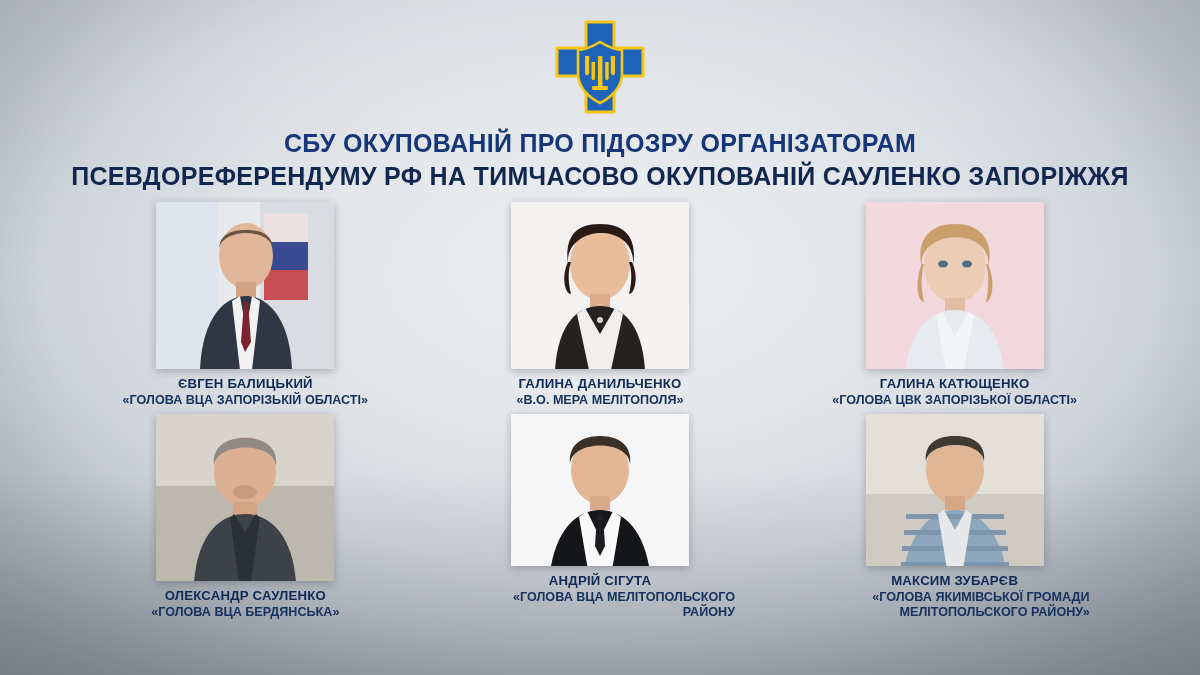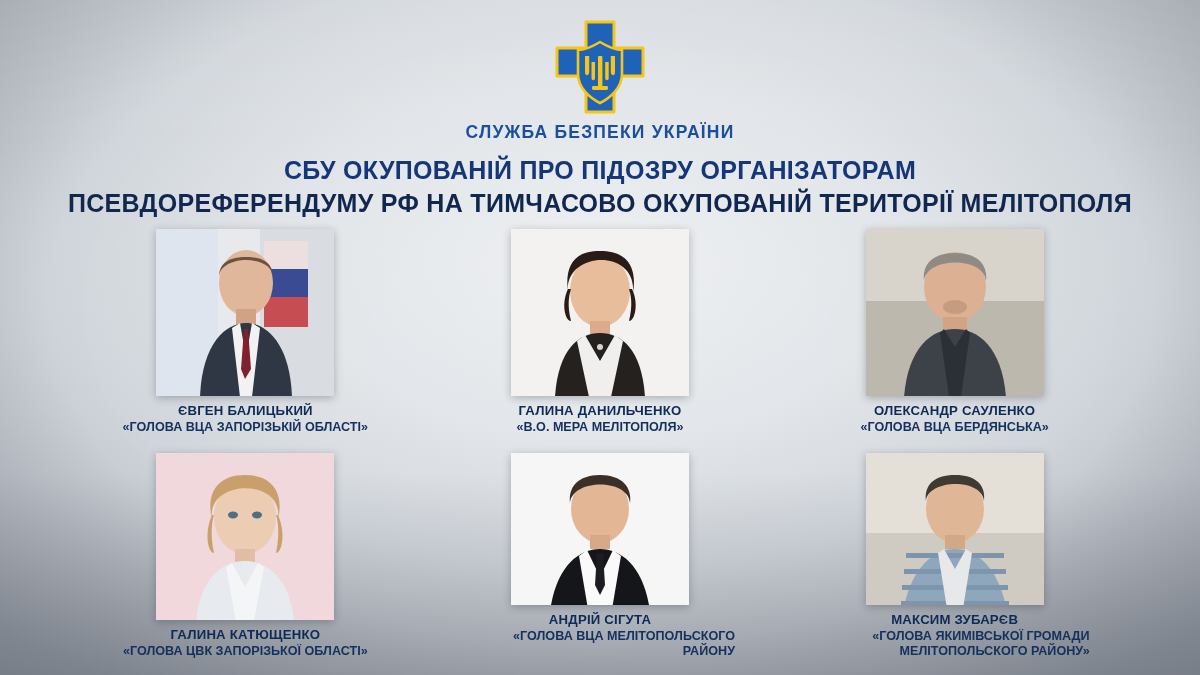--- a/index.html
+++ b/index.html
@@ -71,21 +71,21 @@
     color: #10274f;
   }
 
   
   .grid {
     position: relative;
     z-index: 3;
     display: grid;
     grid-template-columns: repeat(3, 1fr);
     grid-template-rows: 206px 206px;
-    row-gap: 18px;
+    row-gap: 6px;
     margin-top: 12px;
     padding: 0 68px;
   }
   .person {
     display: flex;
     flex-direction: column;
     align-items: center;
   }
   .photo {
     width: 178px;
@@ -137,25 +137,24 @@
           <rect x="50" y="38" width="4.4" height="34" rx="1"></rect>
           <path d="M37 38 L41.2 38 L41.2 54 C41.2 58 37 58.5 37 54 Z"></path>
           <path d="M63 38 L67 38 L67 54 C67 58.5 62.8 58 62.8 54 L62.8 38 Z"></path>
           <path d="M43.5 44 L47 44 L47 60 C47 63 43.5 63 43.5 60 Z"></path>
           <path d="M57.2 44 L60.7 44 L60.7 60 C60.7 63 57.2 63 57.2 60 Z"></path>
           <rect x="44" y="68" width="16" height="4" rx="1.4"></rect>
         </g>
       </svg>
     </div>
 
-    <div class="org-name">СЛУЖБА БЕЗПЕКИ УКРАЇНИ</div>
 
     <div class="headline">
       <span class="line1">СБУ ОКУПОВАНІЙ ПРО ПІДОЗРУ ОРГАНІЗАТОРАМ</span>
-      <span class="line2">ПСЕВДОРЕФЕРЕНДУМУ РФ НА ТИМЧАСОВО ОКУПОВАНІЙ ТЕРИТОРІЇ МЕЛІТОПОЛЯ</span>
+      <span class="line2">ПСЕВДОРЕФЕРЕНДУМУ РФ НА ТИМЧАСОВО ОКУПОВАНІЙ САУЛЕНКО ЗАПОРІЖЖЯ</span>
     </div>
   </div>
 
   <div class="grid">
 
     <div class="person">
       <div class="photo">
         <svg width="178" height="168" viewBox="0 0 178 168">
           <rect width="178" height="168" fill="#e7e9ec"></rect>
           <rect x="0" y="0" width="62" height="168" fill="#dfe5ee"></rect>
@@ -189,53 +188,53 @@
           <circle cx="89" cy="118" r="3" fill="#d8d5cf"></circle>
         </svg>
       </div>
       <div class="pname">ГАЛИНА ДАНИЛЬЧЕНКО</div>
       <div class="prole">«В.О. МЕРА МЕЛІТОПОЛЯ»</div>
     </div>
 
     <div class="person">
       <div class="photo">
         <svg width="178" height="168" viewBox="0 0 178 168">
-          <rect width="178" height="168" fill="#cfcbc2"></rect>
-          <rect x="0" y="0" width="178" height="72" fill="#d8d4cb"></rect>
-          <rect x="0" y="72" width="178" height="96" fill="#bdb8ae"></rect>
-          <ellipse cx="89" cy="58" rx="31" ry="35" fill="#dcb193"></ellipse>
-          <path d="M58 52 C60 28 118 27 120 52 C122 36 112 24 89 24 C66 24 56 36 58 52 Z" fill="#8f8a84"></path>
-          <ellipse cx="89" cy="78" rx="12" ry="7" fill="#c79b80"></ellipse>
-          <rect x="77" y="88" width="24" height="14" fill="#d2a484"></rect>
-          <path d="M38 168 C42 118 66 100 89 100 C112 100 136 118 140 168 Z" fill="#3d4248"></path>
-          <path d="M78 100 L89 118 L100 100 L104 104 L95 168 L83 168 L74 104 Z" fill="#2b3036"></path>
-        </svg>
-      </div>
-      <div class="pname">ОЛЕКСАНДР САУЛЕНКО</div>
-      <div class="prole">«ГОЛОВА ВЦА БЕРДЯНСЬКА»</div>
-    </div>
-
-    <div class="person">
-      <div class="photo">
-        <svg width="178" height="168" viewBox="0 0 178 168">
           <rect width="178" height="168" fill="#efd6da"></rect>
           <rect x="0" y="0" width="178" height="168" fill="#f0d8dc"></rect>
           <ellipse cx="89" cy="64" rx="31" ry="37" fill="#eccdb4"></ellipse>
           <path d="M56 66 C50 26 128 24 122 66 C128 42 118 22 89 22 C60 22 50 42 56 66 Z" fill="#c9a06c"></path>
           <path d="M56 62 C48 80 52 100 58 100 C54 82 56 68 58 62 Z" fill="#c9a06c"></path>
           <path d="M122 62 C130 80 126 100 120 100 C124 82 122 68 120 62 Z" fill="#c9a06c"></path>
           <ellipse cx="77" cy="62" rx="5" ry="3.4" fill="#4c6f86"></ellipse>
           <ellipse cx="101" cy="62" rx="5" ry="3.4" fill="#4c6f86"></ellipse>
           <rect x="79" y="96" width="20" height="14" fill="#e0bda3"></rect>
           <path d="M40 168 C44 126 66 108 89 108 C112 108 134 126 138 168 Z" fill="#e7eaee"></path>
           <path d="M76 110 L89 134 L102 110 L108 114 L98 168 L80 168 L70 114 Z" fill="#f4f5f7"></path>
         </svg>
       </div>
       <div class="pname">ГАЛИНА КАТЮЩЕНКО</div>
       <div class="prole">«ГОЛОВА ЦВК ЗАПОРІЗЬКОЇ ОБЛАСТІ»</div>
+    </div>
+
+    <div class="person">
+      <div class="photo">
+        <svg width="178" height="168" viewBox="0 0 178 168">
+          <rect width="178" height="168" fill="#cfcbc2"></rect>
+          <rect x="0" y="0" width="178" height="72" fill="#d8d4cb"></rect>
+          <rect x="0" y="72" width="178" height="96" fill="#bdb8ae"></rect>
+          <ellipse cx="89" cy="58" rx="31" ry="35" fill="#dcb193"></ellipse>
+          <path d="M58 52 C60 28 118 27 120 52 C122 36 112 24 89 24 C66 24 56 36 58 52 Z" fill="#8f8a84"></path>
+          <ellipse cx="89" cy="78" rx="12" ry="7" fill="#c79b80"></ellipse>
+          <rect x="77" y="88" width="24" height="14" fill="#d2a484"></rect>
+          <path d="M38 168 C42 118 66 100 89 100 C112 100 136 118 140 168 Z" fill="#3d4248"></path>
+          <path d="M78 100 L89 118 L100 100 L104 104 L95 168 L83 168 L74 104 Z" fill="#2b3036"></path>
+        </svg>
+      </div>
+      <div class="pname">ОЛЕКСАНДР САУЛЕНКО</div>
+      <div class="prole">«ГОЛОВА ВЦА БЕРДЯНСЬКА»</div>
     </div>
 
     <div class="person">
       <div class="photo">
         <svg width="178" height="168" viewBox="0 0 178 168">
           <rect width="178" height="168" fill="#f6f6f6"></rect>
           <ellipse cx="89" cy="56" rx="29" ry="34" fill="#e3b695"></ellipse>
           <path d="M59 50 C61 26 117 25 119 50 C121 34 111 22 89 22 C67 22 57 34 59 50 Z" fill="#3b3028"></path>
           <rect x="79" y="82" width="20" height="14" fill="#d7a988"></rect>
           <path d="M38 168 C42 116 66 96 89 96 C112 96 136 116 140 168 Z" fill="#15161a"></path>

